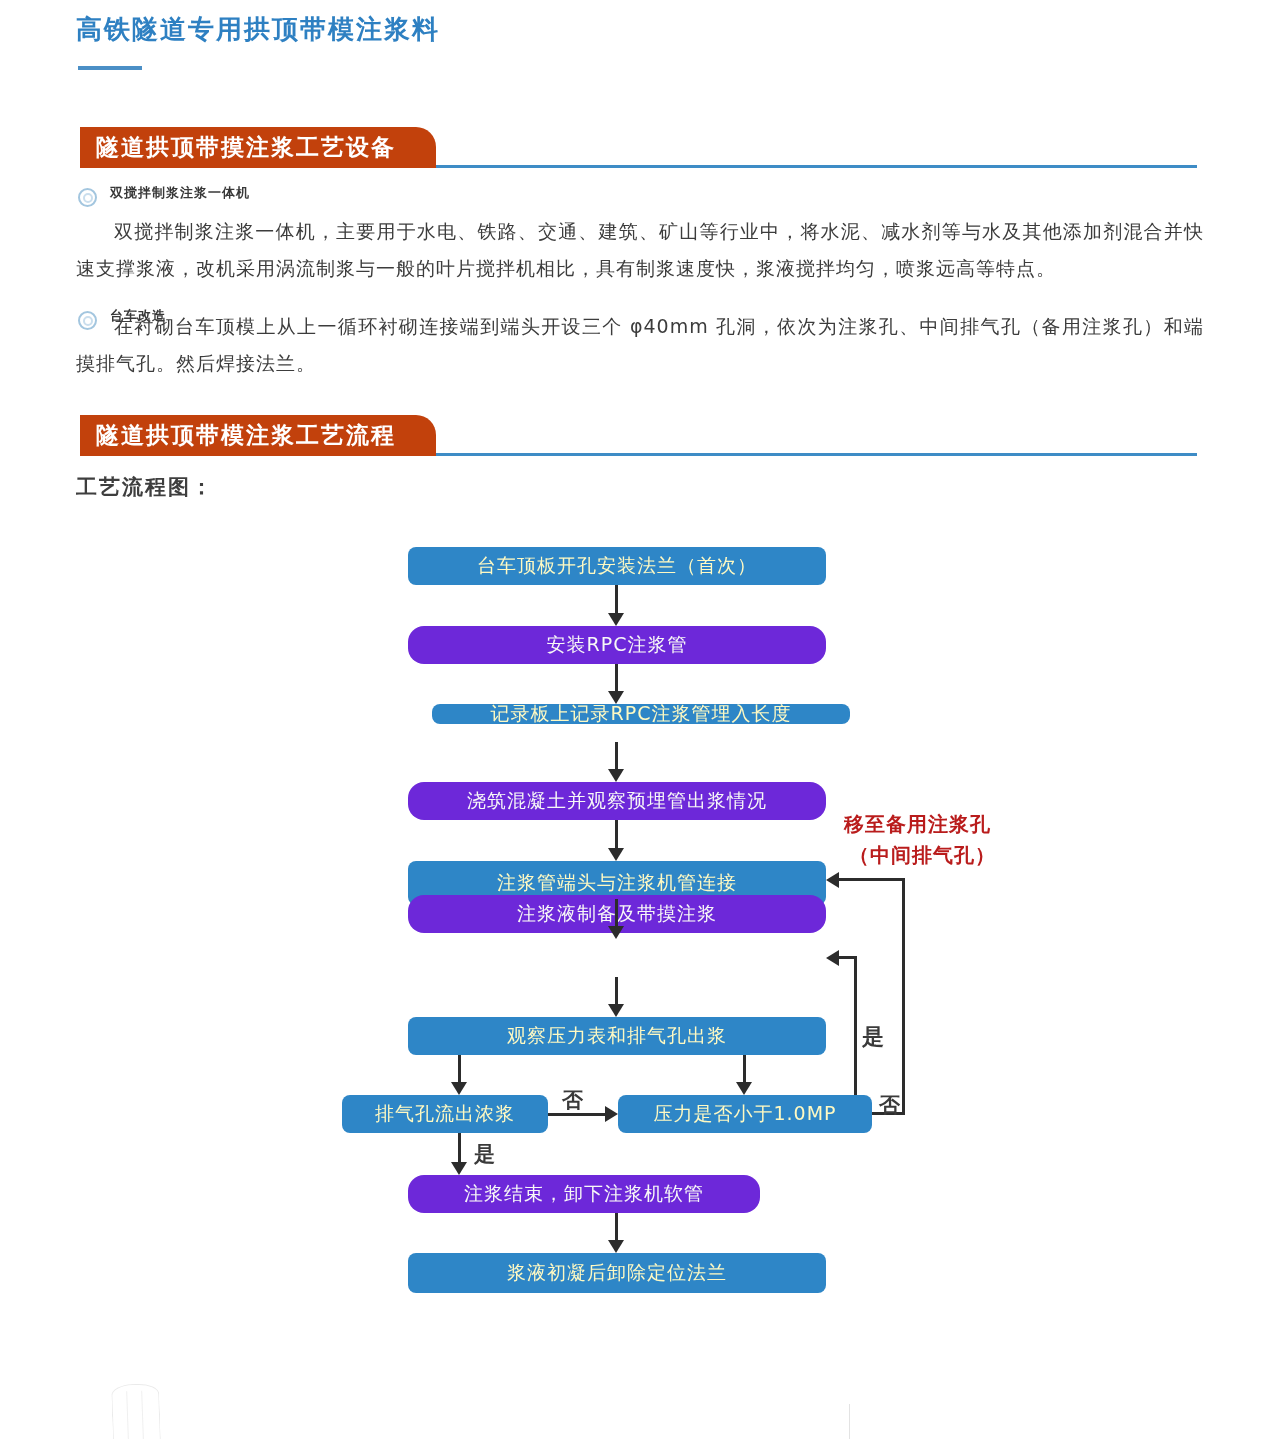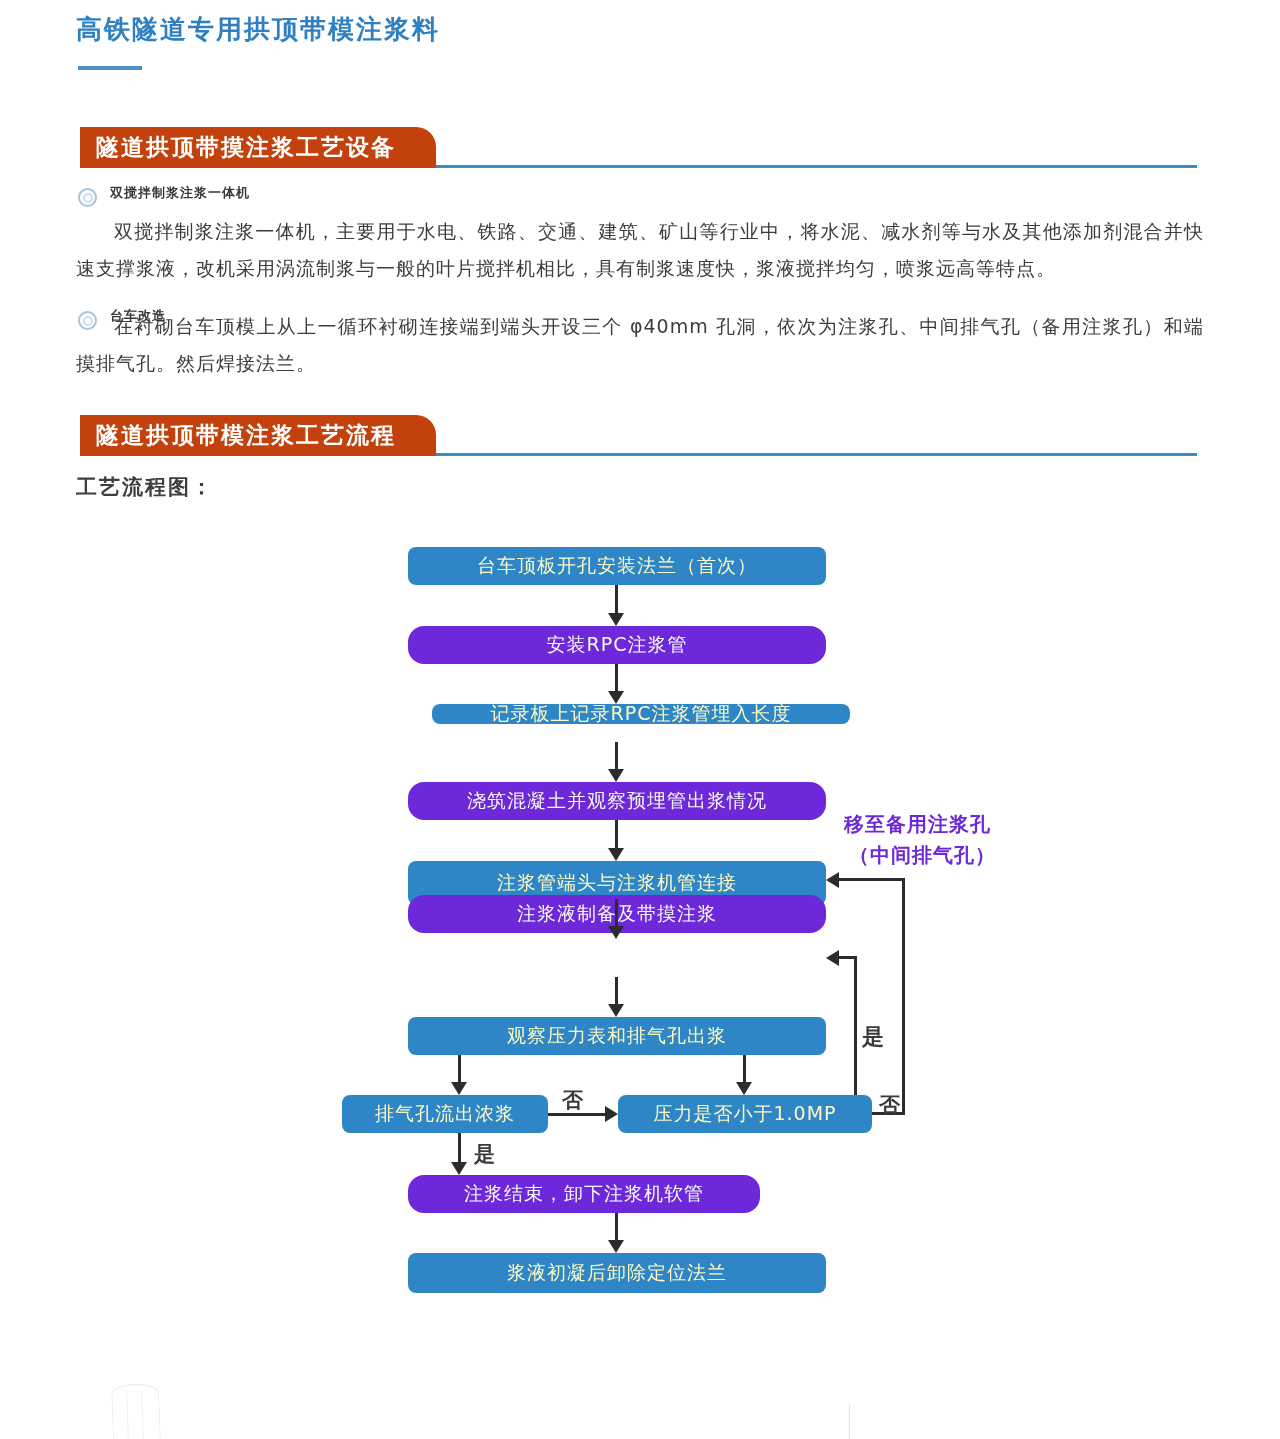--- a/index.html
+++ b/index.html
@@ -74,21 +74,21 @@
     position:absolute; width:0; height:0;
     border-top:8px solid transparent; border-bottom:8px solid transparent;
     border-right:13px solid #2c2c2c;
   }
   .arr-right {
     position:absolute; width:0; height:0;
     border-top:8px solid transparent; border-bottom:8px solid transparent;
     border-left:13px solid #2c2c2c;
   }
   .edge-label { position:absolute; font-size:21px; font-weight:bold; color:#3a3a3a; }
-  .fc-note { position:absolute; font-size:20px; font-weight:bold; color:#6d28d9; white-space:nowrap; letter-spacing:1px; }
+  .fc-note { position:absolute; font-size:20px; font-weight:bold; color:#b91c1c; white-space:nowrap; letter-spacing:1px; }
 
   
   .wm-tower {
     left:112px; top:1384px; width:46px; height:60px;
     border:1px solid #e6e6e6; border-bottom:none;
     border-radius:45% 45% 0 0 / 18% 18% 0 0;
     transform:rotate(-2deg); opacity:0.8;
   }
   .wm-tower::after {
     content:''; position:absolute; left:14px; top:6px; width:14px; height:54px;

